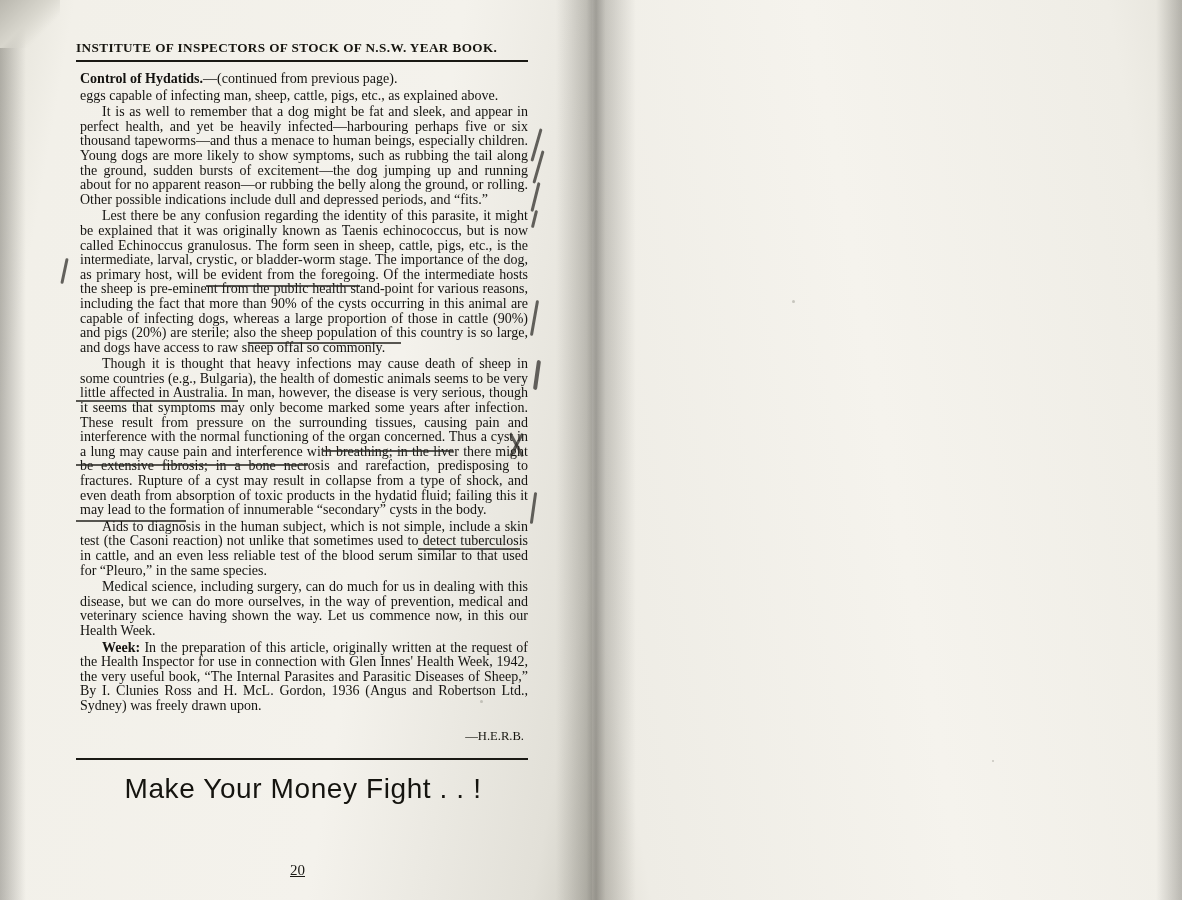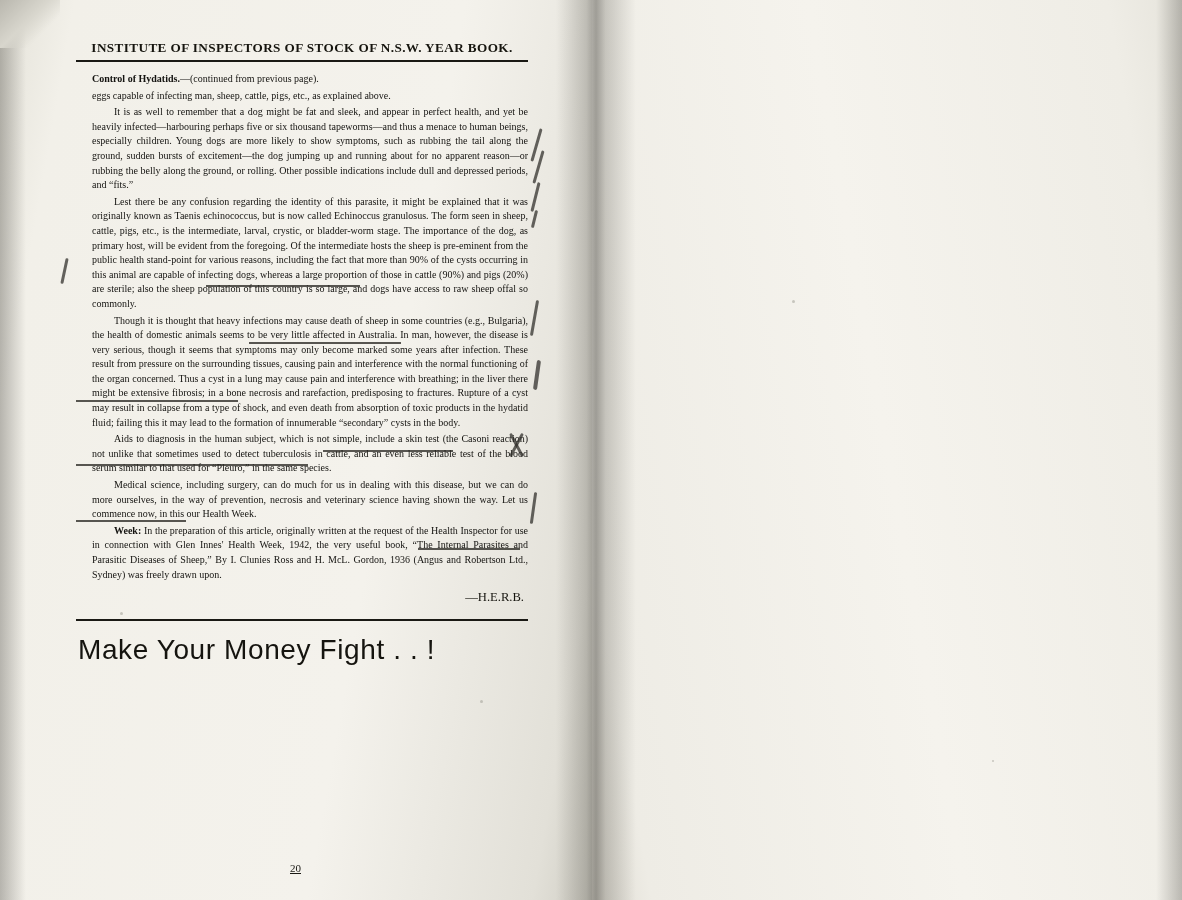--- a/index.html
+++ b/index.html
@@ -68,64 +68,65 @@
     position: absolute;
     color: #16150f;
   }
   .col-left  { left: 76px;  top: 40px; width: 452px; }
 
   .running-head {
     font-family: "Liberation Serif", serif;
     font-weight: bold;
     font-size: 13.2px;
     letter-spacing: 0.4px;
-    text-align: center;
+    text-align: left;
     border-bottom: 2px solid #1a1914;
     padding-bottom: 4px;
     margin-bottom: 10px;
     white-space: nowrap;
   }
 
   p.body {
-    margin: 0 0 2px 16px;
-    font-size: 10px;
+    margin: 0 0 2px 4px;
+    font-size: 14px;
     line-height: 14.6px;
     text-align: justify;
     text-justify: inter-word;
     text-indent: 22px;
     color: #141310;
   }
   p.body.noindent { text-indent: 0; }
   .lead-bold { font-weight: bold; }
 
   .sig {
     text-align: right;
     font-size: 12.6px;
-    margin-top: 8px;
+    margin-top: 15px;
     padding-right: 4px;
   }
 
   
   .rule-thick {
     border-top: 2px solid #1a1914;
     margin: 14px 0 12px 0;
   }
   .ad {
     font-family: "Liberation Sans", sans-serif;
     font-size: 28px;
     line-height: 34px;
     letter-spacing: 0.6px;
     color: #15140f;
+    text-align: center;
   }
   .ad-l1 { padding-left: 2px; }
   .ad-l2 { padding-left: 38px; }
 
   .folio {
     position: absolute;
-    font-size: 11px;
+    font-size: 15px;
     font-family: "Liberation Serif", serif;
     color: #1a1914;
     text-decoration: underline;
   }
   .folio-left  { left: 290px; top: 862px; }
 
   
   .mark { position: absolute; pointer-events: none; }
   .mk-underline {
     height: 1.6px;
@@ -154,21 +155,21 @@
 
       <p class="body noindent">
         <span class="lead-bold">Control of Hydatids.</span><span>—(continued from previous page).</span>
       </p>
 
       <p class="body noindent">eggs capable of infecting man, sheep, cattle, pigs, etc., as explained above.</p>
       <p class="body">It is as well to remember that a dog might be fat and sleek, and appear in perfect health, and yet be heavily infected—harbouring perhaps five or six thousand tapeworms—and thus a menace to human beings, especially children. Young dogs are more likely to show symptoms, such as rubbing the tail along the ground, sudden bursts of excitement—the dog jumping up and running about for no apparent reason—or rubbing the belly along the ground, or rolling. Other possible indications include dull and depressed periods, and “fits.”</p>
       <p class="body">Lest there be any confusion regarding the identity of this parasite, it might be explained that it was originally known as Taenis echinococcus, but is now called Echinoccus granulosus. The form seen in sheep, cattle, pigs, etc., is the intermediate, larval, crystic, or bladder-worm stage. The importance of the dog, as primary host, will be evident from the foregoing. Of the intermediate hosts the sheep is pre-eminent from the public health stand-point for various reasons, including the fact that more than 90% of the cysts occurring in this animal are capable of infecting dogs, whereas a large proportion of those in cattle (90%) and pigs (20%) are sterile; also the sheep population of this country is so large, and dogs have access to raw sheep offal so commonly.</p>
       <p class="body">Though it is thought that heavy infections may cause death of sheep in some countries (e.g., Bulgaria), the health of domestic animals seems to be very little affected in Australia. In man, however, the disease is very serious, though it seems that symptoms may only become marked some years after infection. These result from pressure on the surrounding tissues, causing pain and interference with the normal functioning of the organ concerned. Thus a cyst in a lung may cause pain and interference with breathing; in the liver there might be extensive fibrosis; in a bone necrosis and rarefaction, predisposing to fractures. Rupture of a cyst may result in collapse from a type of shock, and even death from absorption of toxic products in the hydatid fluid; failing this it may lead to the formation of innumerable “secondary” cysts in the body.</p>
       <p class="body">Aids to diagnosis in the human subject, which is not simple, include a skin test (the Casoni reaction) not unlike that sometimes used to detect tuberculosis in cattle, and an even less reliable test of the blood serum similar to that used for “Pleuro,” in the same species.</p>
-      <p class="body">Medical science, including surgery, can do much for us in dealing with this disease, but we can do more ourselves, in the way of prevention, necrosis and veterinary science having shown the way. Let us commence now, in this our Health Week.</p>
+      <p class="body">Medical science, including surgery, can do much for us in dealing with this disease, but we can do more ourselves, in the way of prevention, medical and veterinary science having shown the way. Let us commence now, in this our Health Week.</p>
 
       <p class="body">
         <span class="lead-bold">Week:</span><span> In the preparation of this article, originally written at the request of the Health Inspector for use in connection with Glen Innes' Health Week, 1942, the very useful book, “The Internal Parasites and Parasitic Diseases of Sheep,” By I. Clunies Ross and H. McL. Gordon, 1936 (Angus and Robertson Ltd., Sydney) was freely drawn upon.</span>
       </p>
       <div class="sig">—H.E.R.B.</div>
 
       <div class="rule-thick"></div>
       <div class="ad">
         <div class="ad-l1">Make Your Money Fight . . !</div>
       </div>

